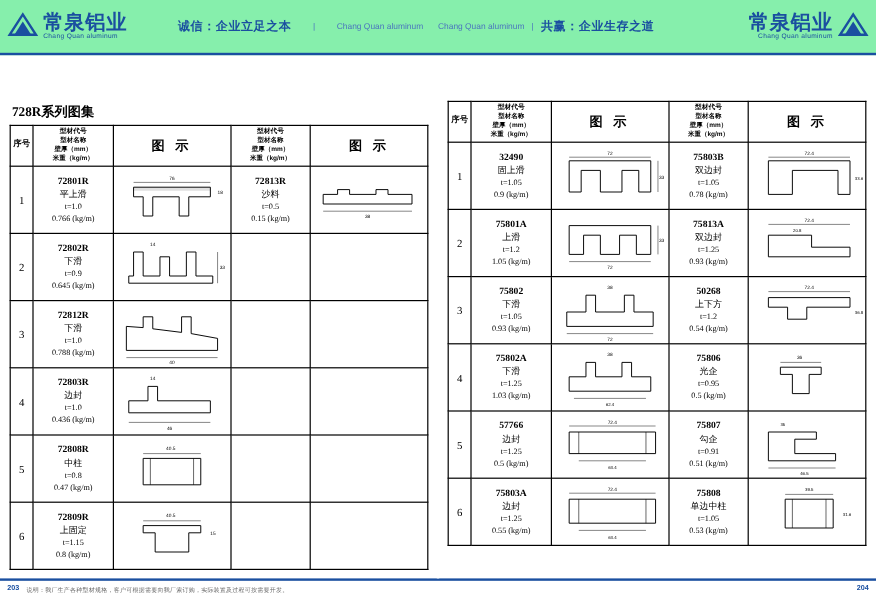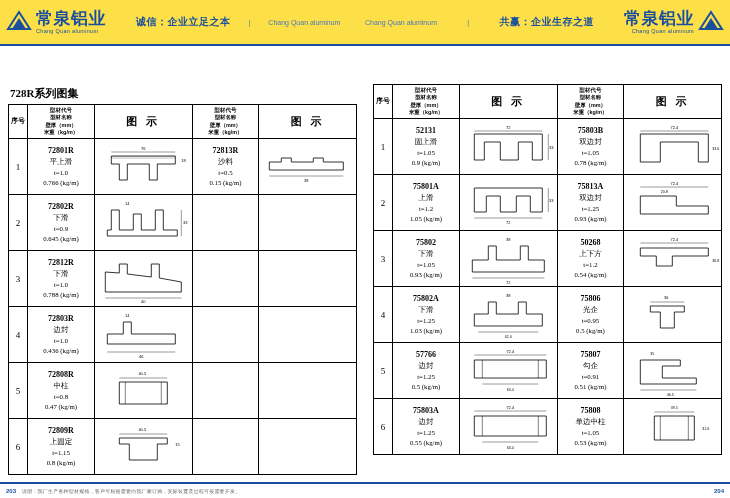--- a/index.html
+++ b/index.html
@@ -17,21 +17,21 @@
     flex-direction: column;
     position: relative;
   }
 
   
   .header {
     height: 46px;
     display: flex;
     align-items: stretch;
     border-bottom: 2px solid #1a4fa0;
-    background: #fde047;
+    background: #86efac;
   }
   .brand {
     width: 128px;
     display: flex;
     align-items: center;
     gap: 4px;
     padding-left: 6px;
   }
   .brand-mark {
     width: 26px; height: 26px;
@@ -54,28 +54,29 @@
     margin-top: 2px;
   }
   .slogan-left {
     flex: 1;
     display: flex;
     align-items: center;
     padding-left: 8px;
     font-size: 9px;
     color: #1a4fa0;
     gap: 18px;
+    justify-content: center;
   }
   .slogan-left .cn { font-size: 10px; font-weight: bold; letter-spacing: .5px;}
   .slogan-left .en { font-size: 7px; color:#4b77bd; }
   .slogan-right {
     flex: 1;
     display: flex;
     align-items: center;
-    justify-content: space-between;
+    justify-content: flex-start;
     padding-right: 8px;
     font-size: 9px;
     color: #1a4fa0;
     gap: 6px;
   }
   .slogan-right .en { font-size: 7px; color:#4b77bd;}
   .slogan-right .cn { font-size: 10px; font-weight: bold; letter-spacing: .5px;}
   .brand-right {
     width: 128px;
     display: flex;
@@ -456,21 +457,21 @@
               <div>米重（kg/m）</div>
             </th>
             <th class="th-fig">图 示</th>
           </tr>
         </thead>
         <tbody>
 
           <tr>
             <td class="cell-idx">1</td>
             <td class="cell-spec">
-              <div class="code">52131</div>
+              <div class="code">32490</div>
               <div class="name">固上滑</div>
               <div class="t">t=1.05</div>
               <div class="w">0.9 (kg/m)</div>
             </td>
             <td class="cell-fig">
               <div class="figwrap">
                 <svg viewBox="0 0 92 54">
                   <text x="46" y="9" font-size="4" text-anchor="middle" fill="#000">72</text>
                   <line x1="12" y1="11" x2="80" y2="11" stroke="#000" stroke-width="0.4"></line>
                   <path d="M12 14 H80 V40 H70 V22 H56 V40 H38 V22 H22 V40 H12 Z" fill="none" stroke="#000" stroke-width="0.8"></path>

